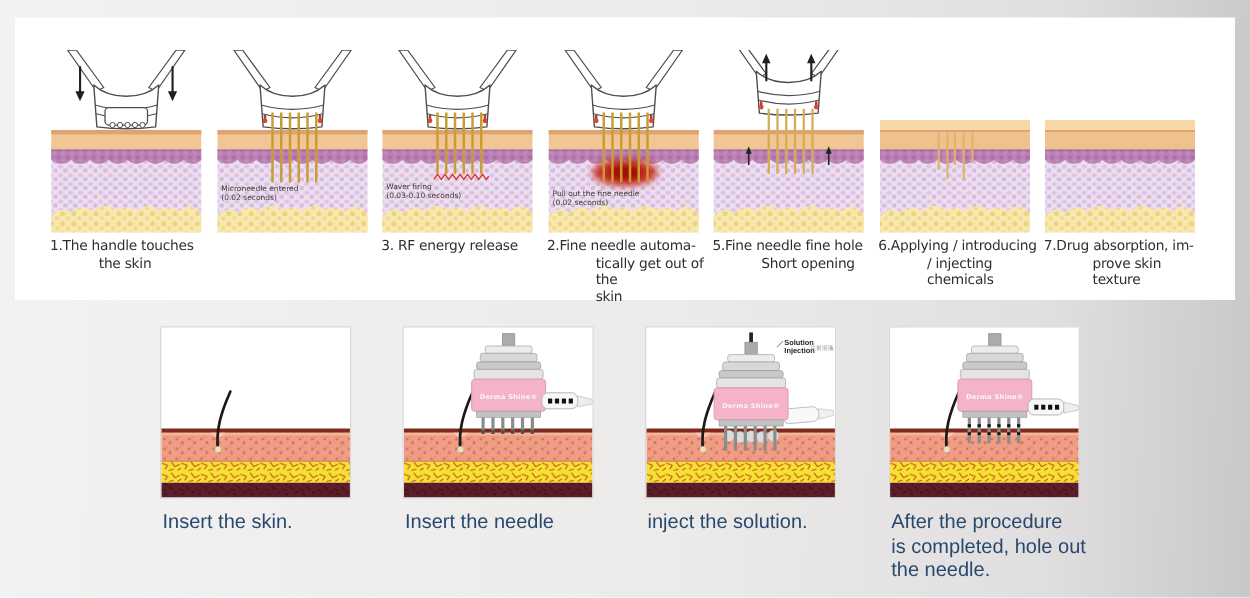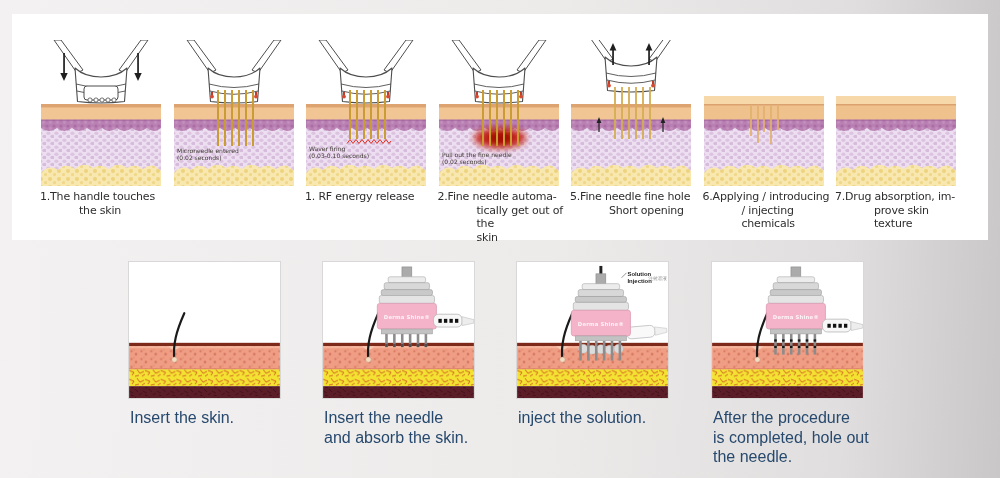--- a/index.html
+++ b/index.html
@@ -196,21 +196,21 @@
         <line x1="75" y1="50" x2="75" y2="99"></line>
           <line x1="82" y1="50" x2="82" y2="99"></line>
       </g>
       <polyline points="44,103.5 47,99.5 50,103.5 53,99.5 56,103.5 59,99.5 62,103.5 65,99.5 68,103.5 71,99.5 74,103.5 77,99.5 80,103.5 83,99.5 86,103.5 88,101" fill="none" stroke="#e03222" stroke-width="1"></polyline>
       <use href="#elec" x="41" y="52"></use>
       <use href="#elec" x="85" y="52"></use>
       <text class="ann" x="6" y="111">Waver firing</text>
       <text class="ann" x="6" y="118">(0.03-0.10 seconds)</text>
     </svg>
     <div class="cap">
-      <div>1. RF energy release</div>
+      <div>3. RF energy release</div>
     </div>
   </div>
 
   <div class="tp-col">
     <svg class="fig" viewBox="0 0 126 150">
       <use href="#skinFlat"></use>
       <use href="#handle"></use>
       <g filter="url(#redblur)">
         <ellipse cx="64" cy="98" rx="26" ry="10.5" fill="#c41d0c" opacity="0.9"></ellipse>
         <ellipse cx="64" cy="98" rx="13" ry="6.5" fill="#9e0f04" opacity="0.9"></ellipse>
@@ -400,21 +400,20 @@
       <use href="#connectorA" transform="translate(0,5)"></use>
     </g>
   </svg>
 </div>
 
 <div class="bcap" style="left:130px">
   <div>Insert the skin.</div>
 </div>
 <div class="bcap" style="left:324px">
   <div>Insert the needle</div>
-  <div>and absorb the skin.</div>
 </div>
 <div class="bcap" style="left:518px">
   <div>inject the solution.</div>
 </div>
 <div class="bcap" style="left:713px">
   <div>After the procedure</div>
   <div>is completed, hole out</div>
   <div>the needle.</div>
 </div>
 

